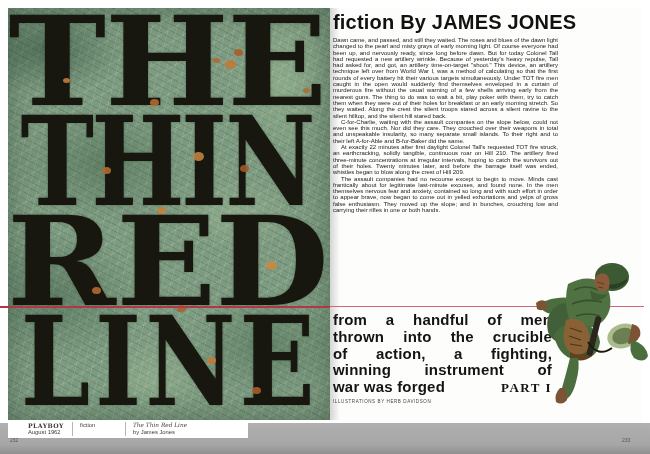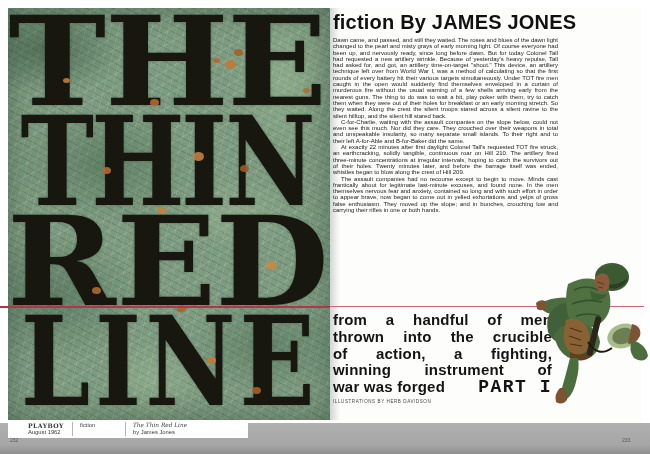--- a/index.html
+++ b/index.html
@@ -55,22 +55,22 @@
   .kicker{position:absolute;left:3px;top:3px;font-weight:700;font-size:20px;
     letter-spacing:.2px;color:#111;white-space:nowrap;}
   .body-col{position:absolute;left:3px;top:29px;width:225px;font-size:6px;line-height:6.3px;
     color:#222;text-align:justify;}
   .body-col p{margin:0;}
   .body-col p + p{text-indent:8px;}
   .pull-quote{position:absolute;left:3px;top:304px;width:219px;color:#141414;
     font-weight:700;font-size:15px;line-height:16.8px;letter-spacing:.2px;}
   .q-line{text-align:justify;text-align-last:justify;}
   .q-last{display:flex;justify-content:space-between;align-items:baseline;}
-  .part-label{font-family:Liberation Mono, monospace;font-weight:700;letter-spacing:1.5px;
-    font-size:18px;}
+  .part-label{font-family:Liberation Serif, serif;font-weight:700;letter-spacing:1.5px;
+    font-size:13px;}
   .credit{position:absolute;left:3px;top:391px;font-size:4.5px;letter-spacing:.6px;
     color:#444;}
   .soldier{position:absolute;left:206px;top:232px;z-index:4;}
 
   
   .footer-patch{position:absolute;left:8px;top:420px;width:240px;height:18px;background:#fff;
     z-index:5;font-size:5.8px;color:#3a3a3a;}
   .f-col{position:absolute;top:2px;line-height:7px;}
   .f-mag{left:20px;}
   .f-mag .mag{font-family:"DejaVu Serif",serif;font-weight:700;font-size:6.2px;letter-spacing:.4px;}

